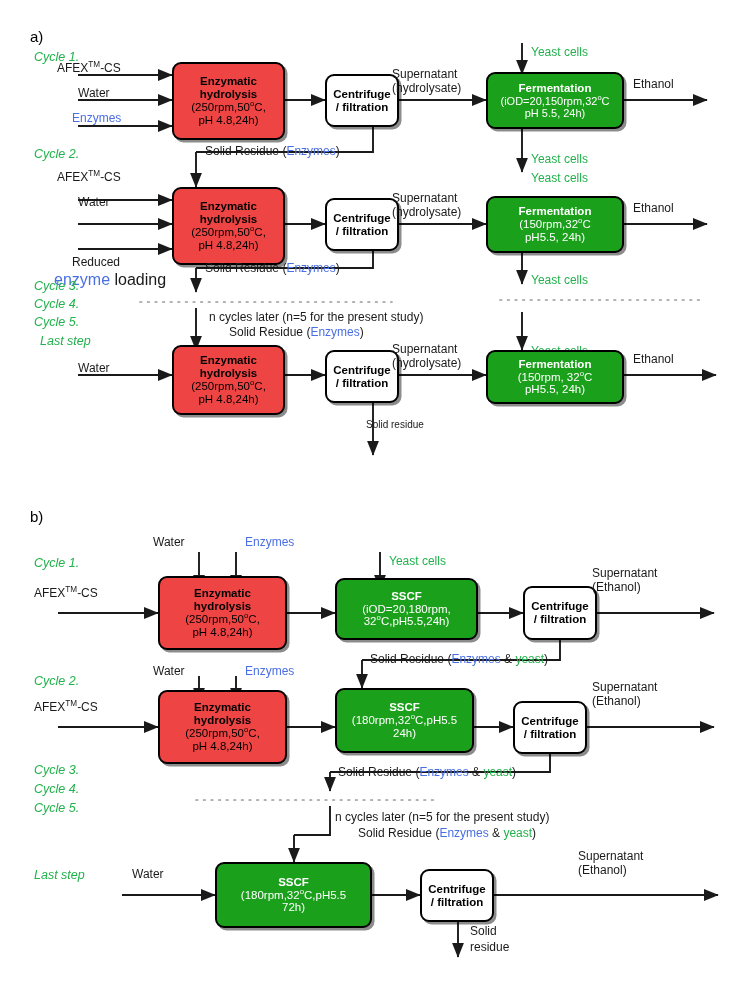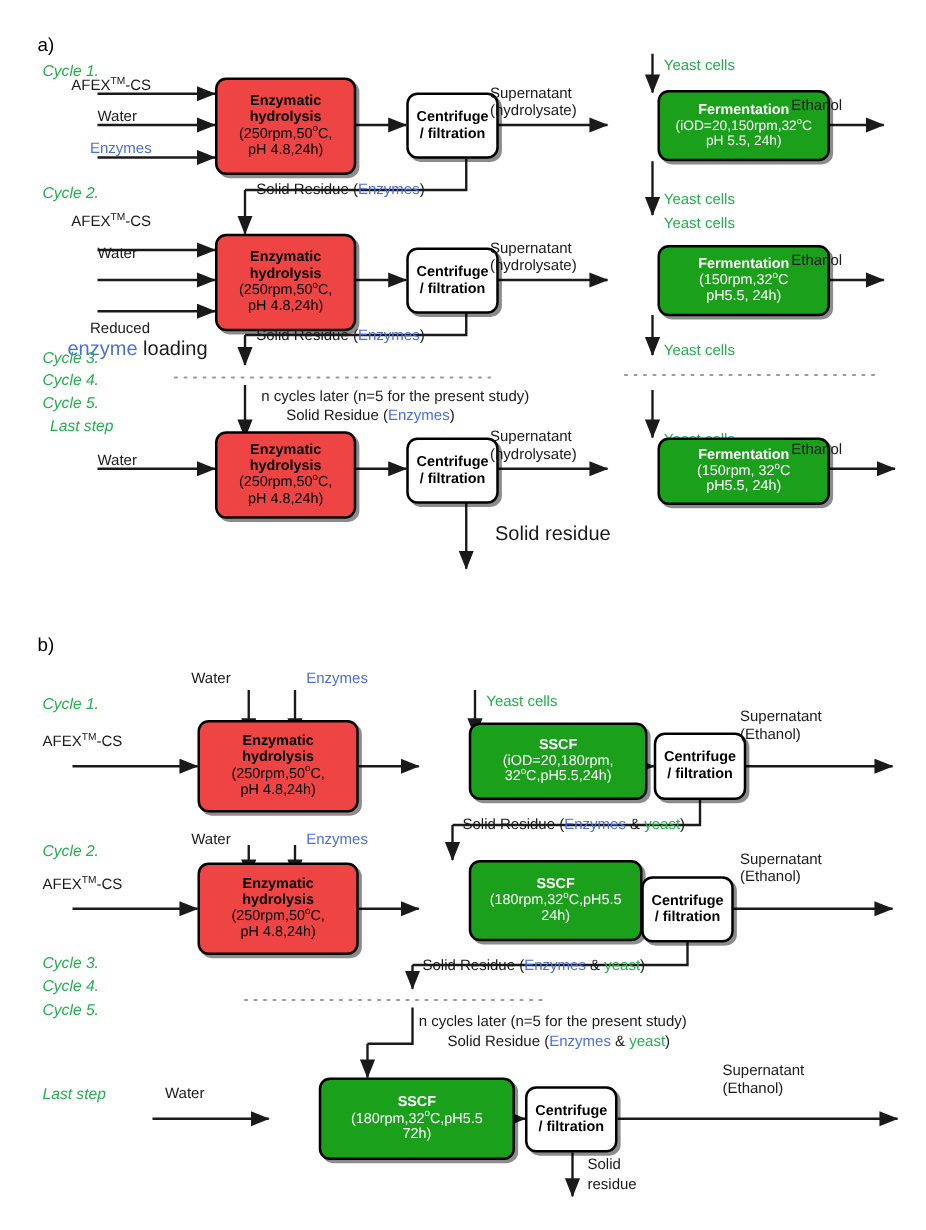--- a/index.html
+++ b/index.html
@@ -10,21 +10,21 @@
   .lay{position:absolute;left:0;top:0;width:741px;height:984px;}
   #svg-layer{pointer-events:none;}
 
   
   .box{position:absolute;box-sizing:border-box;border:2px solid #000;
        border-radius:9px;display:flex;flex-direction:column;
        align-items:center;justify-content:center;text-align:center;
        line-height:1.12;}
   .box .ttl{font-weight:bold;}
   .box.orange{background:#ef4444;color:#000;}
-  .box.green{background:#1BA01B;color:#fff;margin-left:40px;}
+  .box.green{background:#1BA01B;color:#fff;}
   .box.white{background:#fff;color:#000;font-weight:bold;}
   .box.shadow{box-shadow:2.5px 2.5px 0 rgba(0,0,0,.45);}
 
   
   .lbl{position:absolute;white-space:pre;line-height:1.15;}
   .lbl.black{color:#1a1a1a;}
   .lbl.green{color:#22B14C;margin-top:16px;}
   .lbl.blue{color:#4A6FE3;}
   .lbl.cyc{color:#22B14C;font-style:italic;font-weight:normal;}
   .lbl.panel{color:#000;font-size:15px;}
@@ -228,21 +228,21 @@
     </div>
 
     <div class="box white shadow" style="left:325px;top:350px;width:74px;height:53px;font-size:11.5px;">
       <div>Centrifuge</div>
       <div>/ filtration</div>
     </div>
 
     <div class="lbl black" style="left:392px;top:342px;font-size:12px;line-height:1.18;">Supernatant
 (hydrolysate)</div>
 
-    <div class="lbl black" style="left:396px;top:419px;font-size:16px;">Solid residue</div>
+    <div class="lbl black" style="left:366px;top:419px;font-size:10px;">Solid residue</div>
 
     <div class="lbl green" style="left:531px;top:329px;font-size:12px;">Yeast cells</div>
 
     <div class="box green shadow" style="left:486px;top:350px;width:138px;height:54px;font-size:11.5px;">
       <div class="ttl">Fermentation</div>
       <div>(150rpm, 32<sup>o</sup>C</div>
       <div>pH5.5, 24h)</div>
     </div>
 
     <div class="lbl black" style="left:633px;top:353px;font-size:12px;">Ethanol</div>

